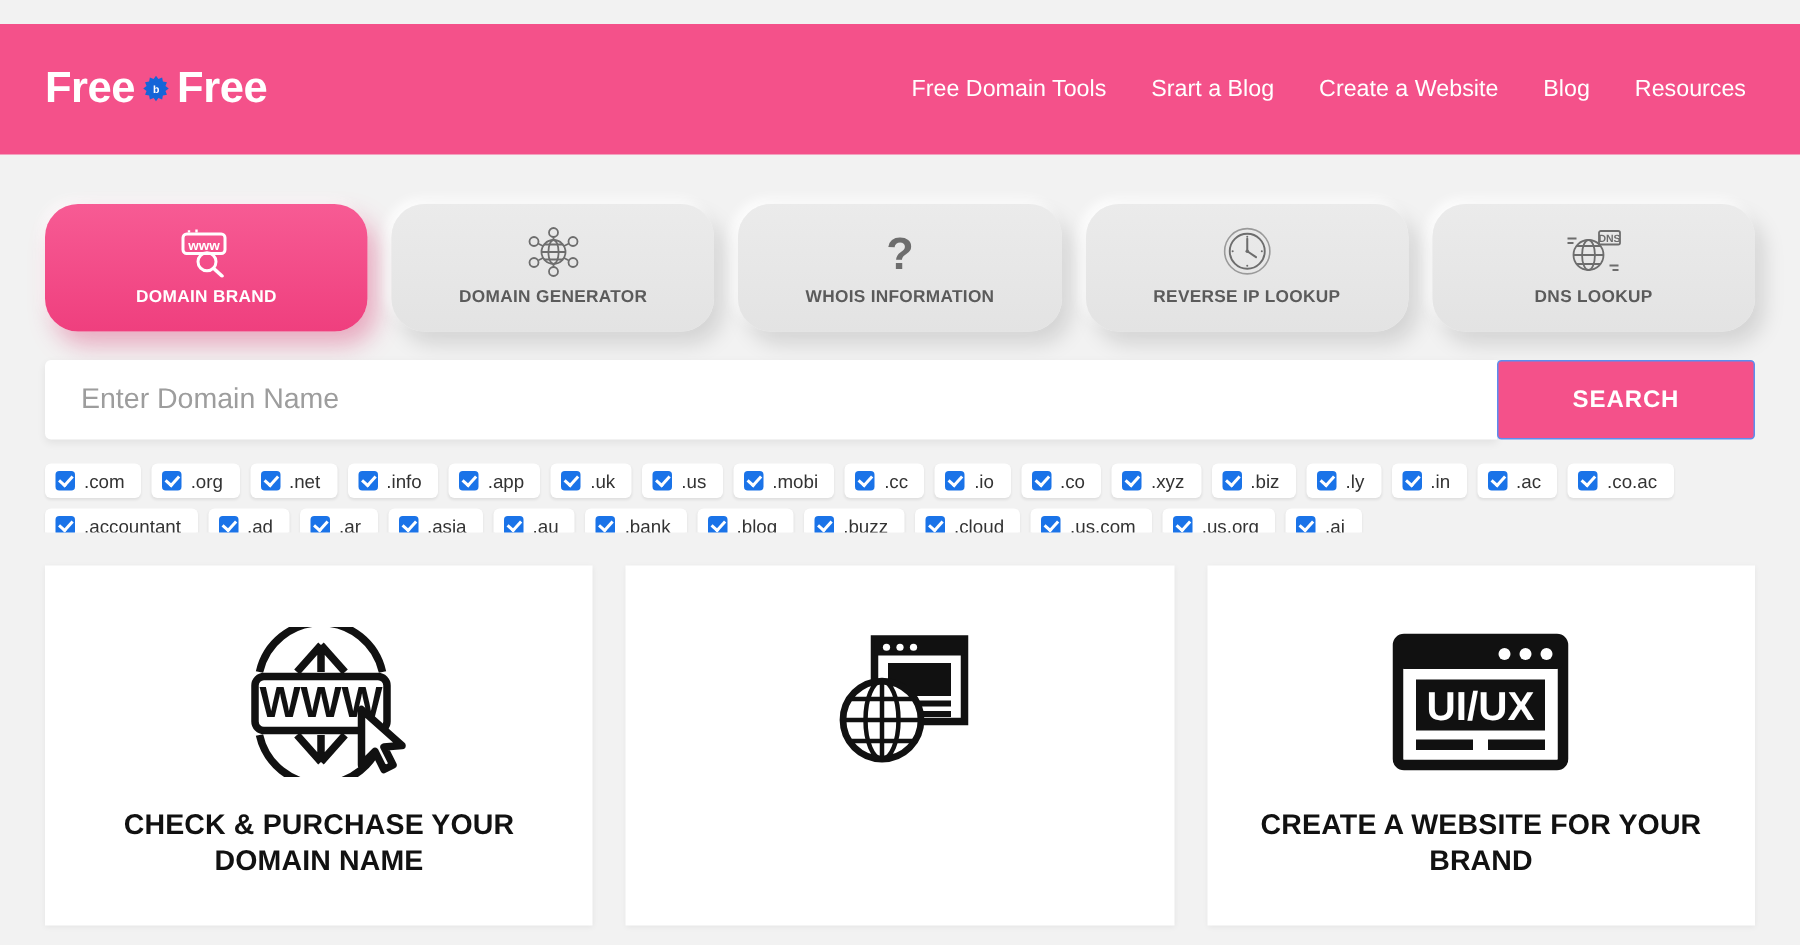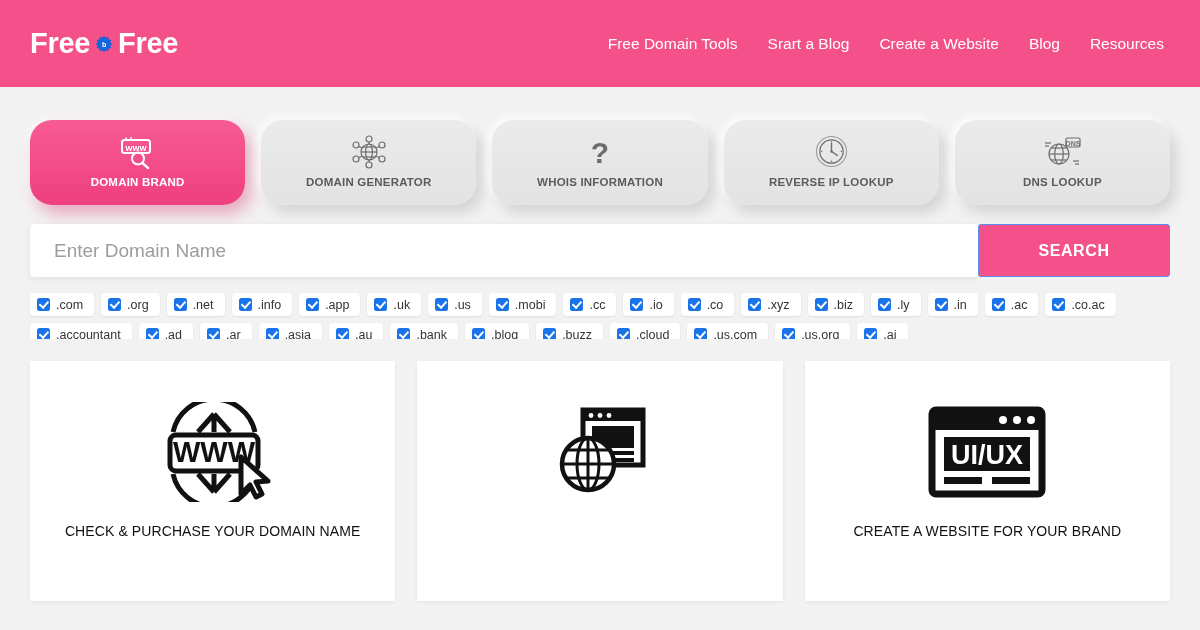--- a/index.html
+++ b/index.html
@@ -11,20 +11,21 @@
   }
 
   
   .header {
     height: 87px;
     background: #f4518a;
     display: flex;
     align-items: center;
     justify-content: space-between;
     padding: 0 36px 0 30px;
+    margin-top: 16px;
   }
   .logo {
     display: flex;
     align-items: center;
     font-size: 29px;
     font-weight: bold;
     color: #ffffff;
     letter-spacing: -0.3px;
   }
   .logo-gear {
@@ -98,21 +99,21 @@
     background: #ffffff;
     border-radius: 4px 0 0 4px;
     font-size: 19px;
     color: #444;
     padding: 0 24px;
     font-family: "Liberation Sans", sans-serif;
     box-shadow: 0 2px 6px rgba(0,0,0,0.07);
   }
   .search-input::placeholder { color: #9d9d9d; }
   .search-btn {
-    width: 192px;
+    width: 172px;
     height: 53px;
     border: 1px solid #5b8def;
     background: #f4518a;
     color: #ffffff;
     font-size: 16px;
     font-weight: bold;
     letter-spacing: 0.6px;
     border-radius: 3px;
     cursor: pointer;
     font-family: "Liberation Sans", sans-serif;
@@ -177,22 +178,22 @@
     box-shadow: 0 1px 4px rgba(0,0,0,0.06);
   }
   .card-icon {
     height: 98px;
     display: flex;
     align-items: center;
     justify-content: center;
   }
   .card-title {
     margin-top: 22px;
-    font-size: 14px;
-    font-weight: normal;
+    font-size: 19px;
+    font-weight: bold;
     color: #111111;
     text-align: center;
     line-height: 1.28;
     letter-spacing: 0.1px;
   }
 </style>
 </head>
 <body>
 
 <div class="header">

